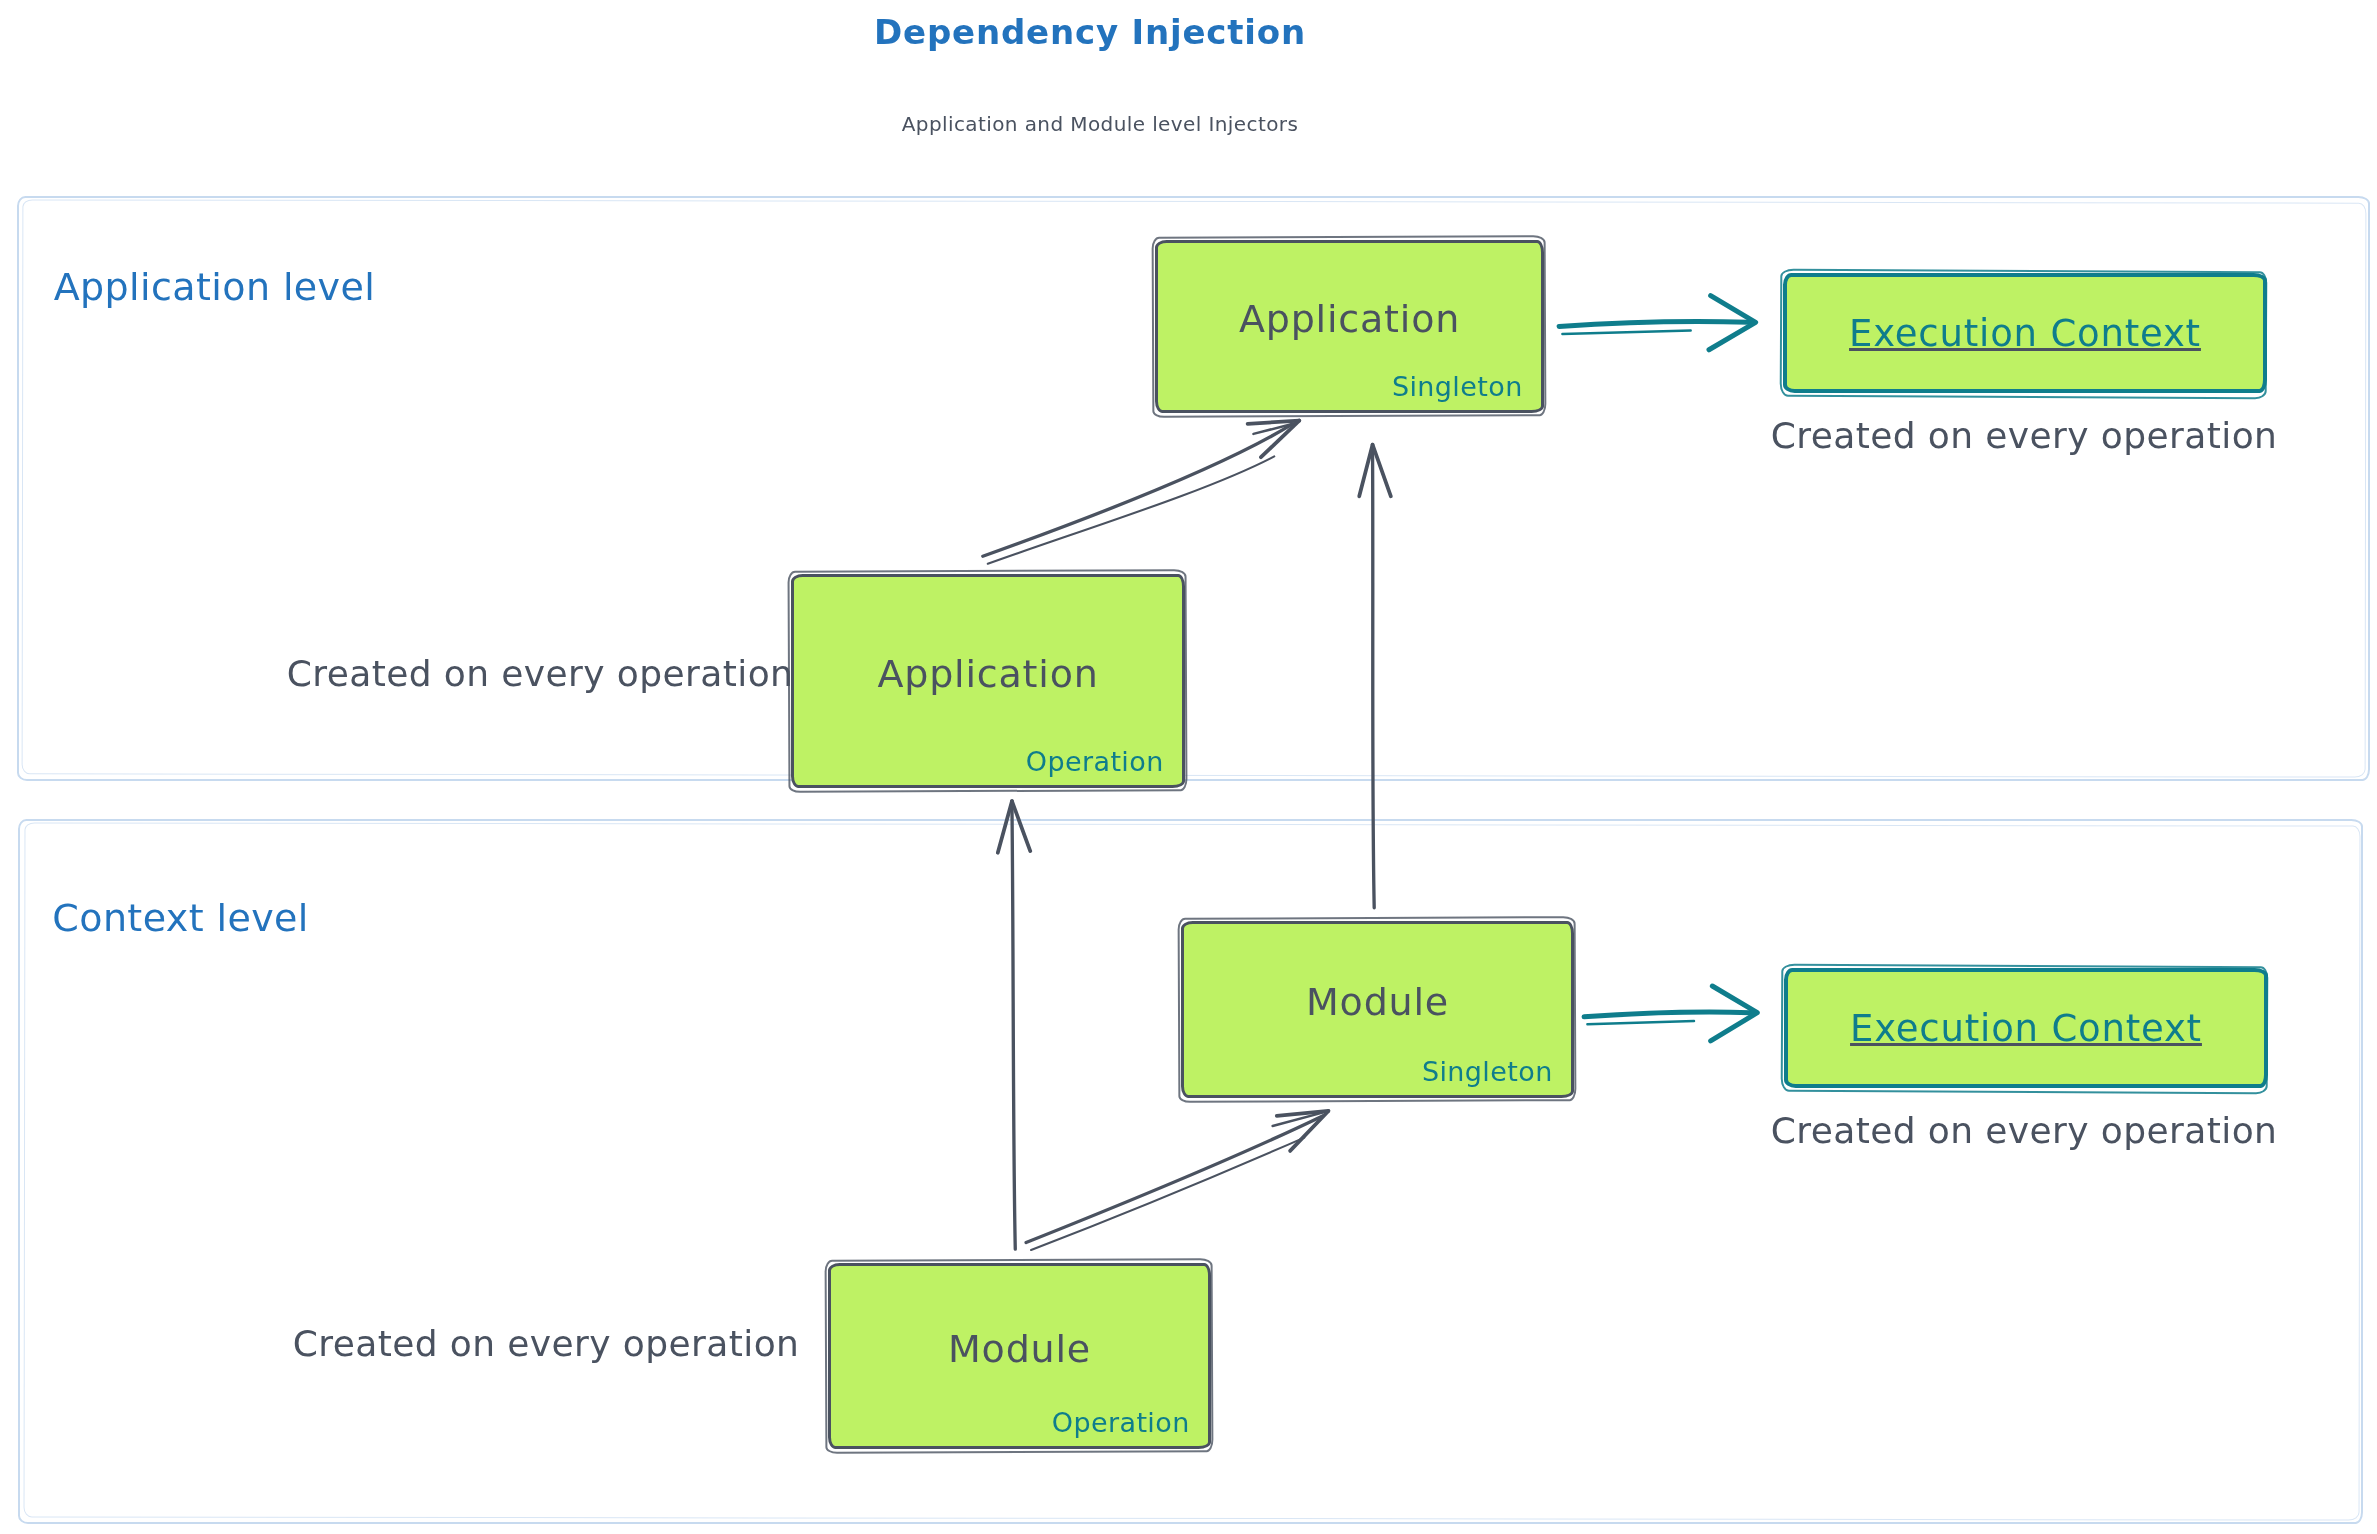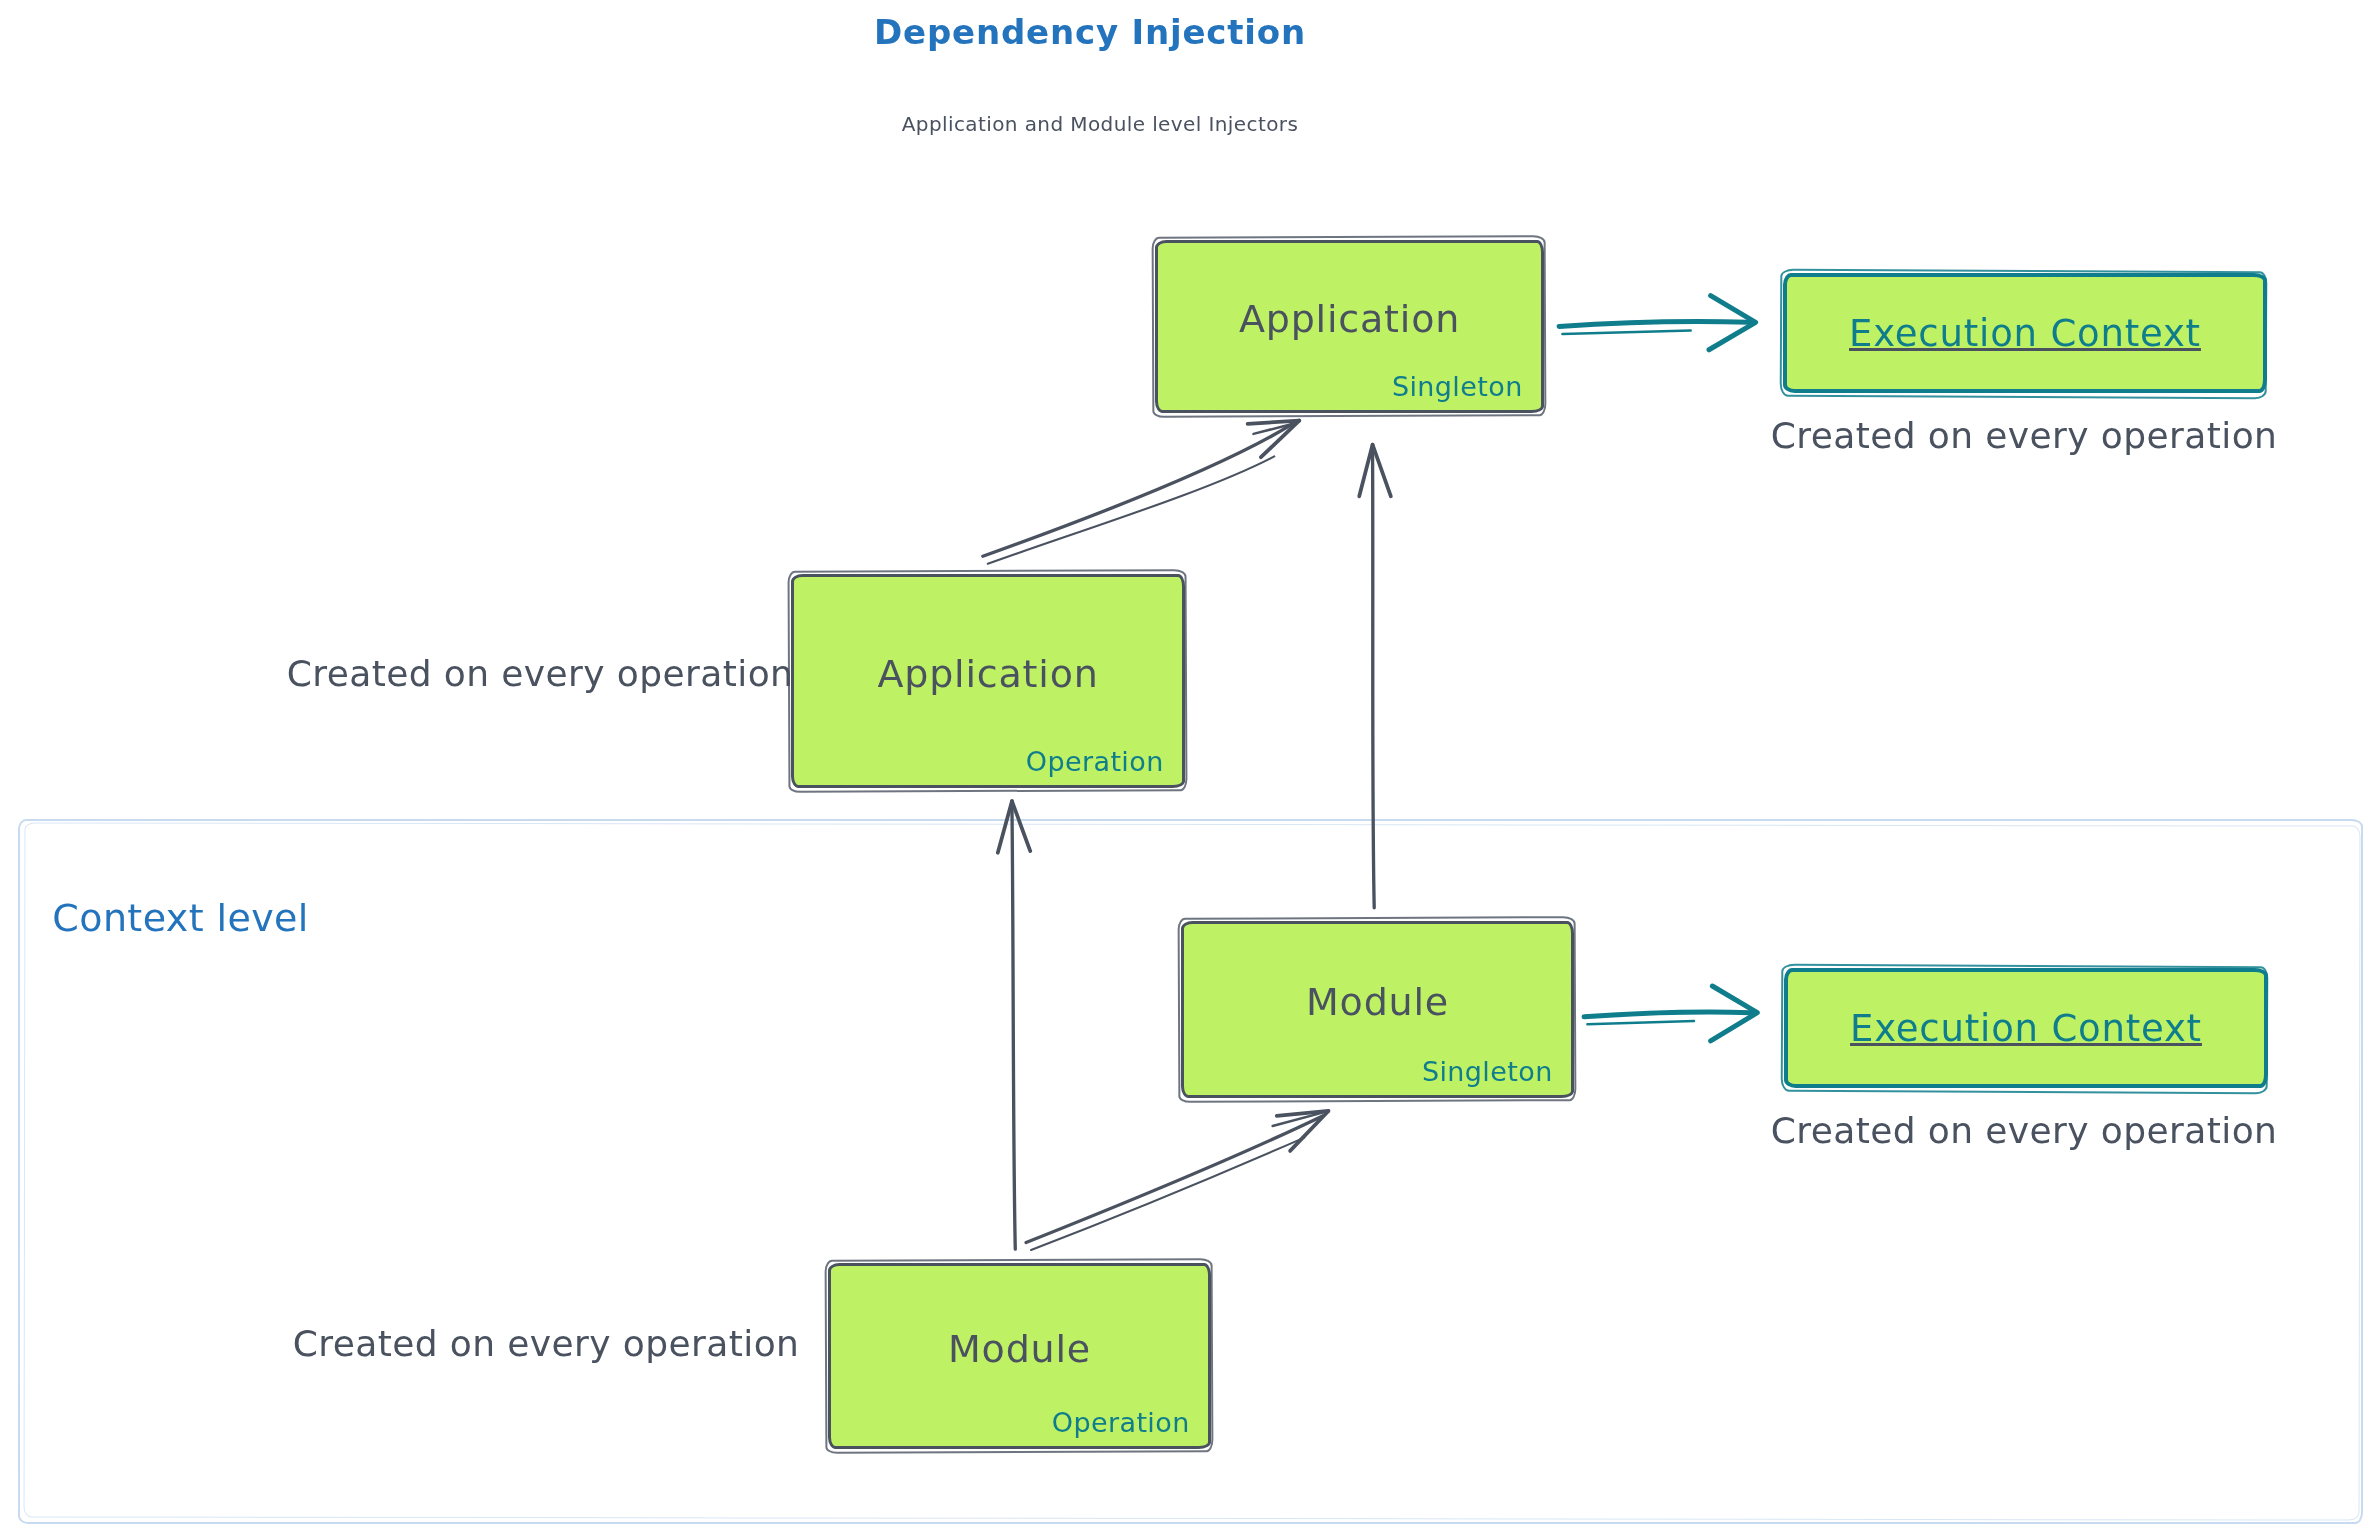--- a/index.html
+++ b/index.html
@@ -93,20 +93,23 @@
   .stroke-teal{stroke:#0f7d8c;fill:none;stroke-linecap:round;stroke-linejoin:round;}
 </style>
 </head>
 <body>
 
 <div class="canvas">
 
   <div class="diagram-title">Dependency Injection</div>
   <div class="diagram-subtitle">Application and Module level Injectors</div>
 
+  <section class="level level-app">
+    <div class="level-label">Application level</div>
+  </section>
 
   <section class="level level-module">
     <div class="level-label">Context level</div>
   </section>
 
   <div class="node node-app-singleton">
     <div class="node-title">Application</div>
     <div class="node-badge">Singleton</div>
   </div>
 

